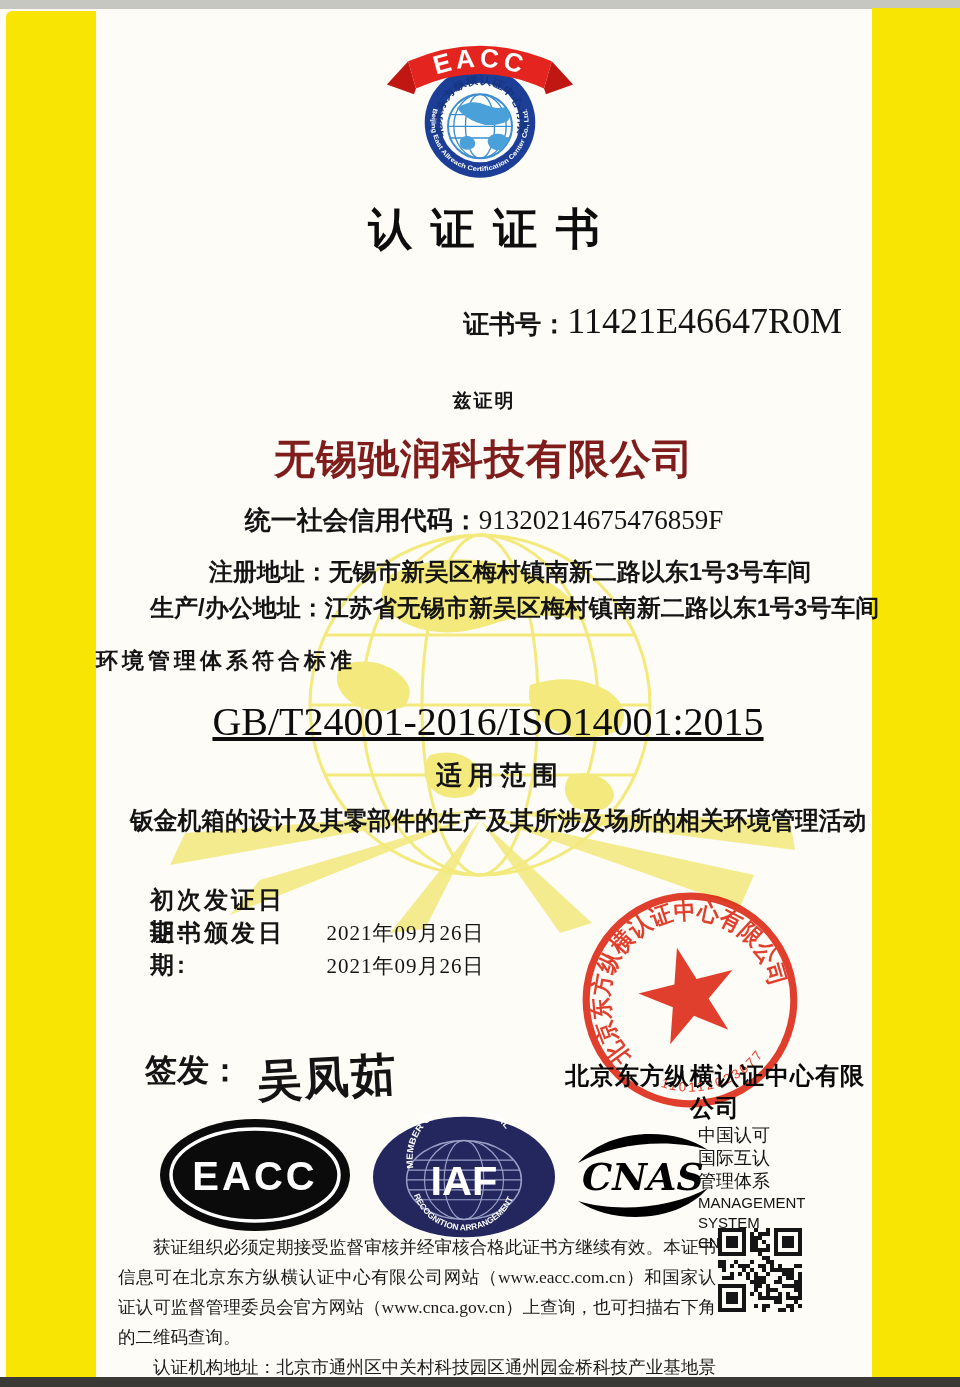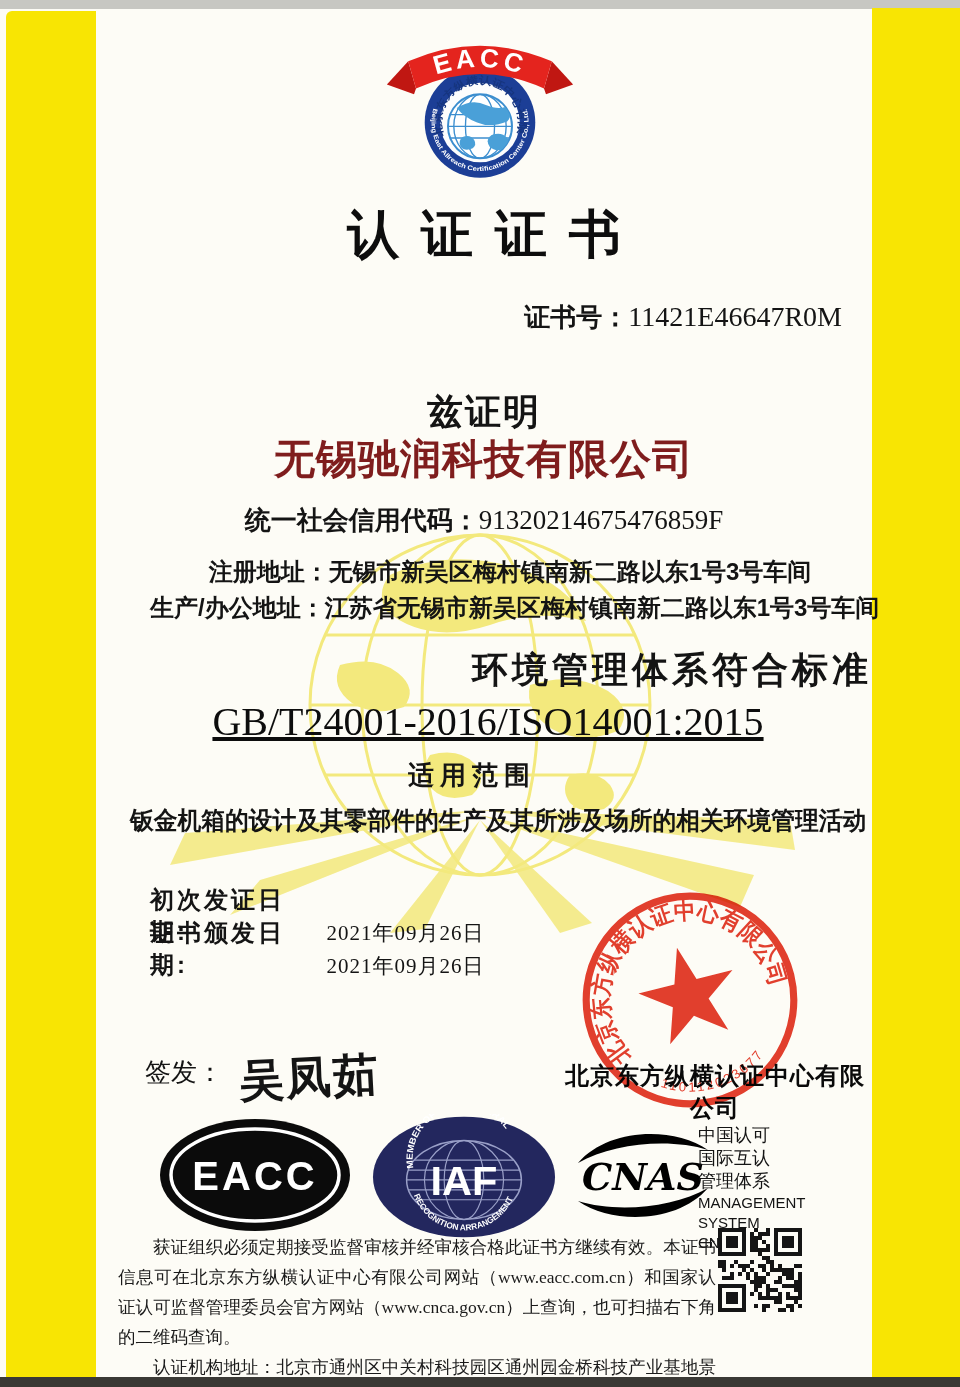--- a/index.html
+++ b/index.html
@@ -9,44 +9,44 @@
   
   .edge-top{left:0;top:0;width:960px;height:9px;background:#c7c7c2;}
   .edge-bottom{left:0;top:1377px;width:960px;height:10px;background:#3a3935;}
   .band-left{left:6px;top:11px;width:90px;height:1366px;background:#f8e503;border-radius:6px 0 0 0;}
   .band-right{left:872px;top:8px;width:88px;height:1369px;background:#f8e503;}
   
   .watermark{left:140px;top:515px;width:680px;height:420px;z-index:0;}
   .content{z-index:2;}
   
   .logo-top{left:383px;top:20px;width:194px;height:168px;}
-  .title{left:96px;top:200px;width:776px;text-align:center;font-size:52px;font-weight:bold;
+  .title{left:96px;top:200px;width:776px;text-align:center;font-size:44px;font-weight:bold;
          letter-spacing:.42em;text-indent:.42em;color:#0d0d0d;}
   .certline{left:96px;top:300px;width:776px;text-align:right;padding-right:30px;box-sizing:border-box;}
   .certline .lbl{font-size:26px;font-weight:bold;}
-  .certline .val{font-family:"Liberation Serif",serif;font-size:28px;}
-  .certify{left:96px;top:388px;width:776px;text-align:center;font-size:36px;font-weight:bold;letter-spacing:2px;}
+  .certline .val{font-family:"Liberation Serif",serif;font-size:36px;}
+  .certify{left:96px;top:388px;width:776px;text-align:center;font-size:19px;font-weight:bold;letter-spacing:2px;}
   .company{left:96px;top:432px;width:776px;text-align:center;font-size:41px;font-weight:bold;letter-spacing:1px;color:#7f1d1d;}
   .credit{left:96px;top:503px;width:776px;text-align:center;}
   .credit .lbl{font-size:26px;font-weight:bold;}
   .credit .val{font-family:"Liberation Serif",serif;font-size:27px;}
   .addr1{left:150px;top:556px;width:720px;font-size:24px;font-weight:bold;white-space:nowrap;text-align:center;}
   .addr2{left:150px;top:592px;width:720px;font-size:24px;font-weight:bold;white-space:nowrap;}
-  .sysline{left:96px;top:646px;width:776px;text-align:right;font-size:36px;font-weight:bold;letter-spacing:4px;}
+  .sysline{left:96px;top:646px;width:776px;text-align:left;font-size:22px;font-weight:bold;letter-spacing:4px;}
   .standard{left:100px;top:698px;width:776px;text-align:center;font-family:"Liberation Serif",serif;font-size:40px;color:#0d0d0d;text-decoration:underline;}
-  .scopelabel{left:84px;top:758px;width:776px;text-align:center;font-size:26px;font-weight:bold;letter-spacing:6px;}
+  .scopelabel{left:112px;top:758px;width:776px;text-align:center;font-size:26px;font-weight:bold;letter-spacing:6px;}
   .scope{left:130px;top:804px;font-size:25px;font-weight:bold;white-space:nowrap;transform:scaleX(.95);transform-origin:left;}
   
   .dates{left:150px;top:884px;}
   .dates .row{height:33px;}
   .dates .lbl{display:inline-block;width:172px;font-size:24px;font-weight:bold;letter-spacing:3px;}
   .dates .val{font-family:"Liberation Serif",serif;font-size:21px;letter-spacing:1px;}
   
   .signrow{left:145px;top:1048px;}
-  .signrow .lbl{font-size:26px;font-weight:normal;vertical-align:12px;}
+  .signrow .lbl{font-size:32px;font-weight:bold;vertical-align:12px;}
   .sig{display:inline-block;font-family:"DejaVu Sans",sans-serif;font-size:45px;font-weight:bold;
        margin-left:16px;transform:rotate(-3deg);letter-spacing:2px;}
   
   .issuer{left:555px;top:1060px;width:320px;text-align:center;font-size:24px;font-weight:bold;letter-spacing:1px;color:#090909;}
   .seal{left:575px;top:885px;width:230px;height:230px;transform:rotate(-14deg);
         mix-blend-mode:multiply;opacity:.95;}
   
   .eaccoval{left:158px;top:1118px;width:194px;height:114px;}
   .iaflogo{left:370px;top:1114px;width:188px;height:126px;}
   .cnaslogo{left:568px;top:1126px;width:150px;height:100px;}

